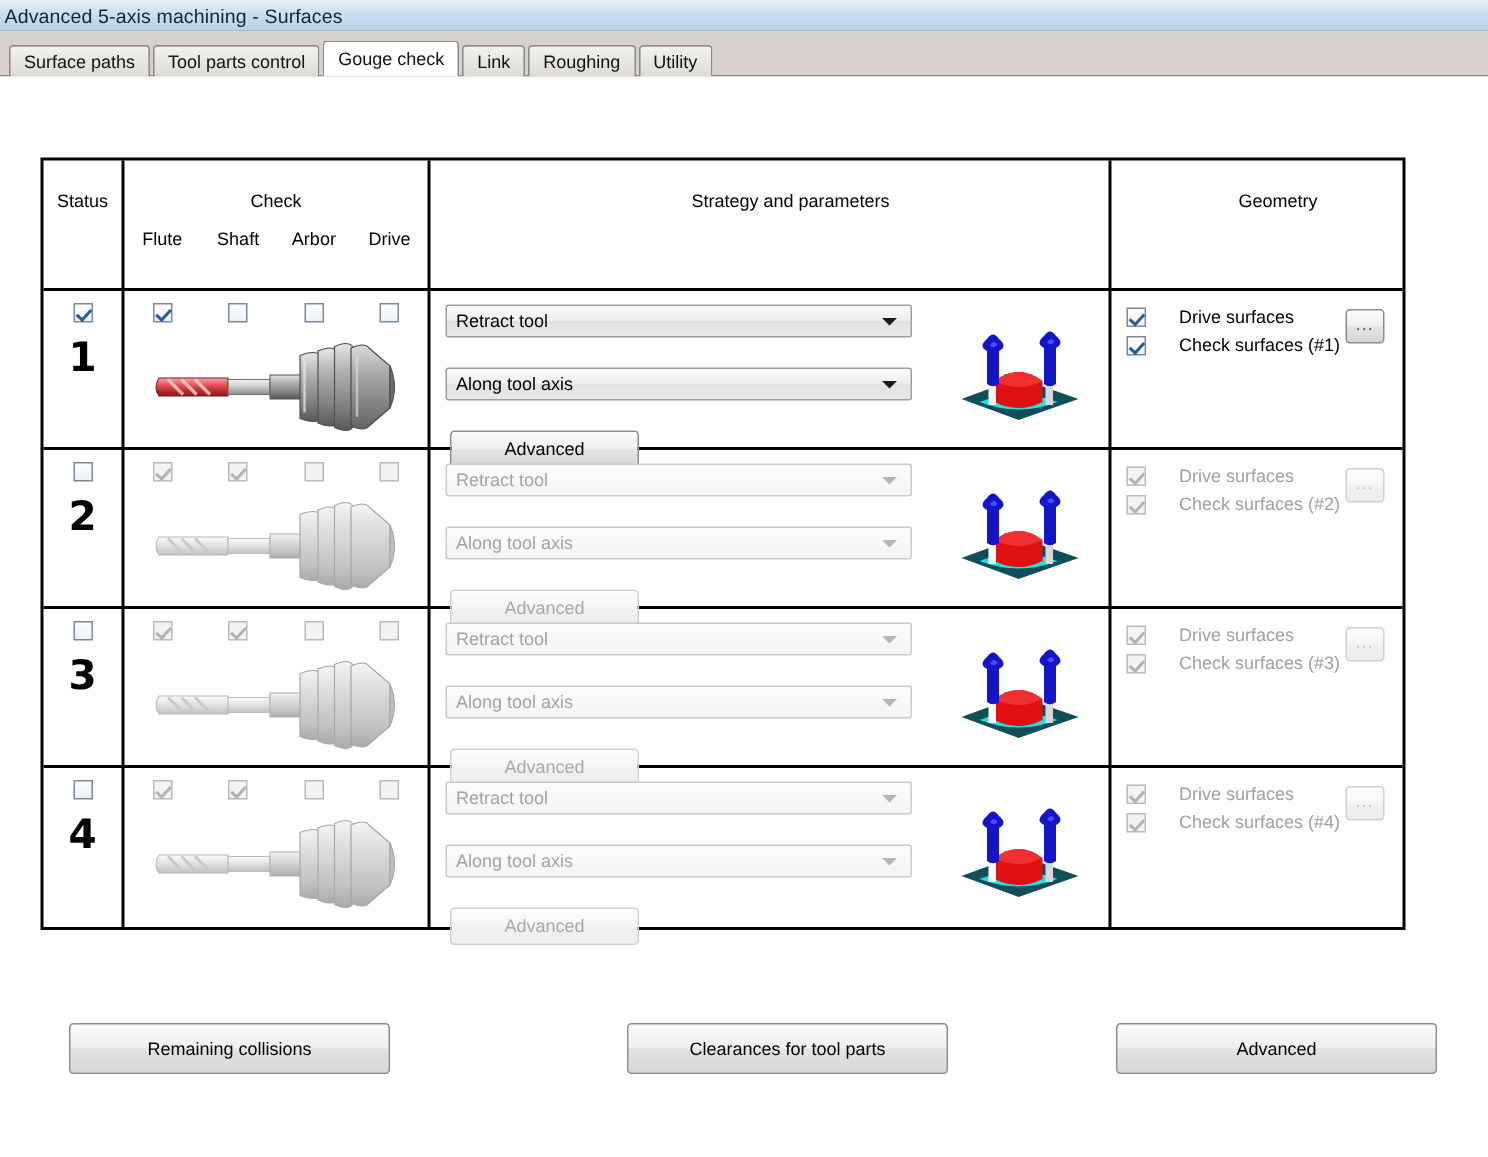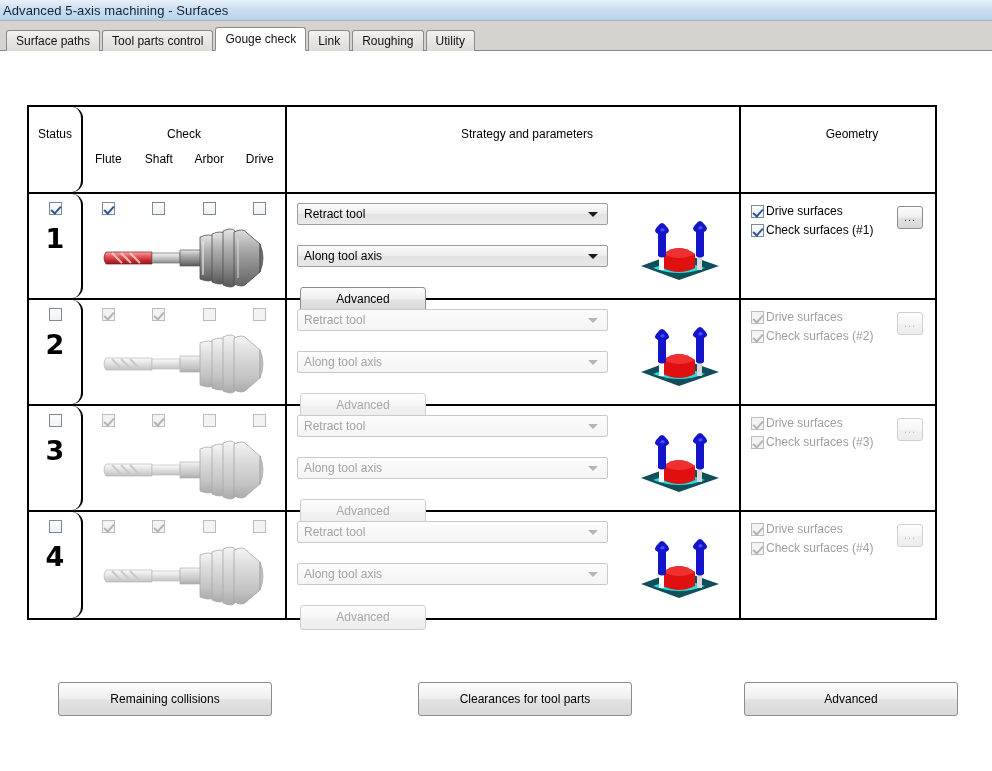--- a/index.html
+++ b/index.html
@@ -93,21 +93,21 @@
     box-sizing: border-box;
     background: #ffffff;
   }
   .grid-row {
     display: flex;
     border-bottom: 2px solid #000000;
     box-sizing: border-box;
   }
   .grid-row:last-child { border-bottom: none; }
 
-  .col-status   { width: 54px;  flex: 0 0 54px; border-radius: 11px; }
+  .col-status   { width: 54px;  flex: 0 0 54px; }
   .col-check    { width: 204px; flex: 0 0 204px; }
   .col-strategy { width: 454px; flex: 0 0 454px; }
   .col-geometry { width: 194px; flex: 0 0 194px; }
 
   .cell {
     border-right: 2px solid #000000;
     box-sizing: border-box;
     position: relative;
   }
   .cell:last-child { border-right: none; }
@@ -291,21 +291,21 @@
   
   .geometry-cell { padding: 10px 0 0 10px; position: relative; }
   .geo-line {
     display: flex;
     align-items: center;
     margin-bottom: 5px;
     font-size: 12px;
     color: #000000;
   }
   .geo-line.disabled { color: #a0a0a0; }
-  .geo-line .geo-label { margin-left: 2px; white-space: nowrap; }
+  .geo-line .geo-label { margin-left: 22px; white-space: nowrap; }
   .btn-ellipsis {
     position: absolute;
     right: 12px;
     top: 12px;
     width: 26px;
     height: 23px;
     line-height: 20px;
     font-size: 11px;
     letter-spacing: 1px;
     color: #3a3a3a;
@@ -320,21 +320,21 @@
     width: 992px;
     height: 40px;
   }
   .btn-bottom {
     position: absolute;
     height: 34px;
     line-height: 32px;
     width: 214px;
     font-size: 12px;
   }
-  .btn-bottom.b1 { left: 58px; }
+  .btn-bottom.b1 { left: 46px; }
   .btn-bottom.b2 { left: 418px; }
   .btn-bottom.b3 { left: 744px; }
 </style>
 </head>
 <body>
 
 <div class="titlebar">
   <span class="titlebar-text">Advanced 5-axis machining - Surfaces</span>
 </div>
 

